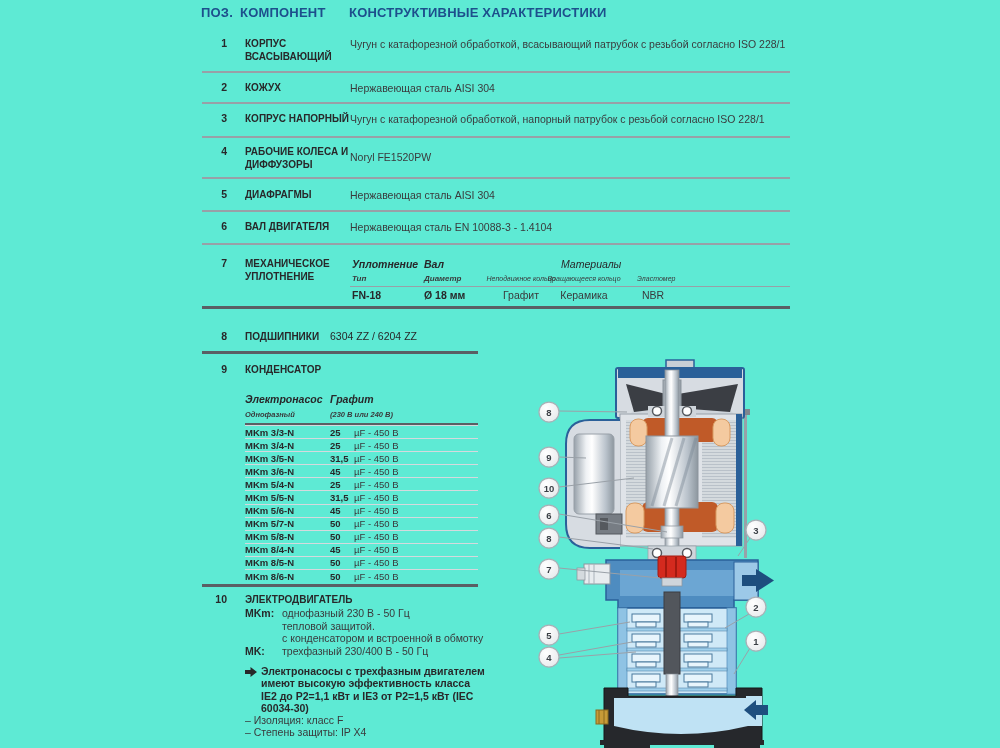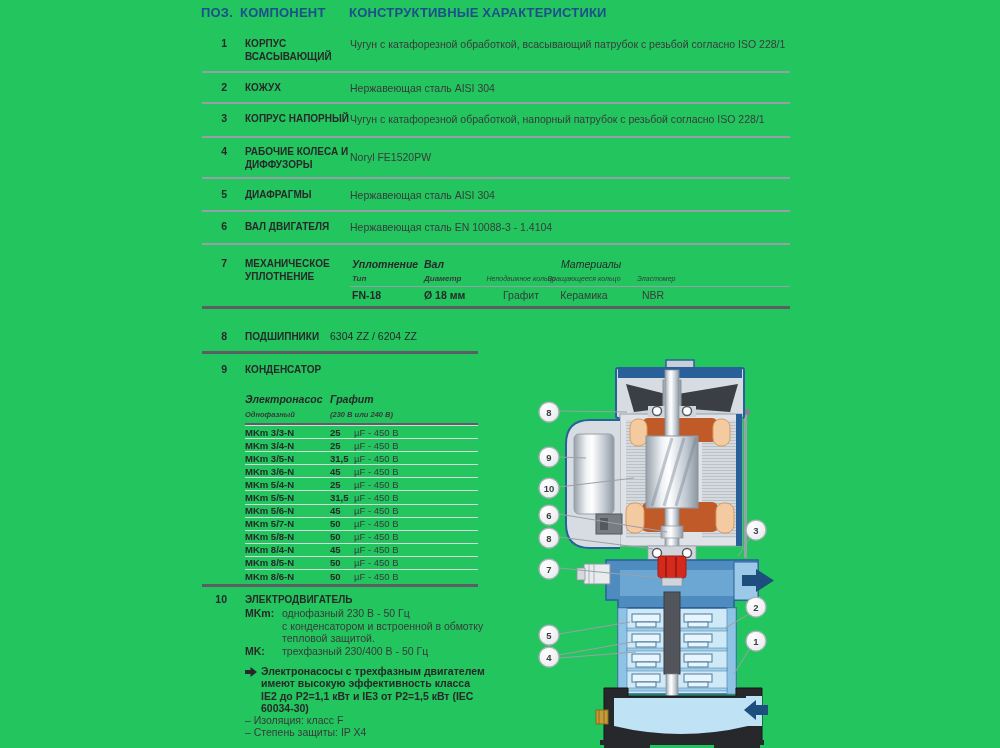--- a/index.html
+++ b/index.html
@@ -1,16 +1,16 @@
 <!DOCTYPE html>
 <html><head>
 <meta charset="utf-8">
 <style>
   html,body{margin:0;padding:0;background:#fff;}
-  .page{position:relative;width:1000px;height:748px;background:#22c55e;overflow:hidden;
+  .page{position:relative;width:1000px;height:748px;background:#5eead4;overflow:hidden;
         font-family:"Liberation Sans",sans-serif;color:#2b2b2d;}
   .hdr{position:absolute;top:5px;font-weight:bold;font-size:13px;color:#1d4f8c;letter-spacing:.2px;}
   .num{position:absolute;left:199px;width:28px;text-align:right;font-weight:bold;font-size:10.5px;color:#28282a;}
   .name{position:absolute;left:245px;width:105px;font-weight:bold;font-size:10px;line-height:13px;color:#28282a;}
   .name span{display:block;}
   .desc{position:absolute;left:350px;font-size:10.5px;color:#3a3a3c;white-space:nowrap;}
   .sep{position:absolute;left:202px;width:588px;height:1.5px;background:#98a0a7;}
   .sep--dark{height:2.5px;background:#5a5f64;}
   .sep--short{width:276px;}
   .it-b{font-style:italic;font-weight:bold;}
@@ -232,25 +232,25 @@
     </div>
   </div>
 
   <div class="motor-lines">
     <div class="ml">
         <span class="ml-label">MKm:</span>
         <span class="ml-text">однофазный 230 В - 50 Гц</span>
       </div>
     <div class="ml">
         <span class="ml-label"></span>
-        <span class="ml-text">с конденсатором и встроенной в обмотку</span>
+        <span class="ml-text">тепловой защитой.</span>
       </div>
     <div class="ml">
         <span class="ml-label"></span>
-        <span class="ml-text">тепловой защитой.</span>
+        <span class="ml-text">с конденсатором и встроенной в обмотку</span>
       </div>
     <div class="ml">
         <span class="ml-label">MK:</span>
         <span class="ml-text">трехфазный 230/400 В - 50 Гц</span>
       </div>
   </div>
 
   <div class="motor-note">
     <span class="note-arrow">
       <svg width="12" height="10" viewBox="0 0 12 10">

